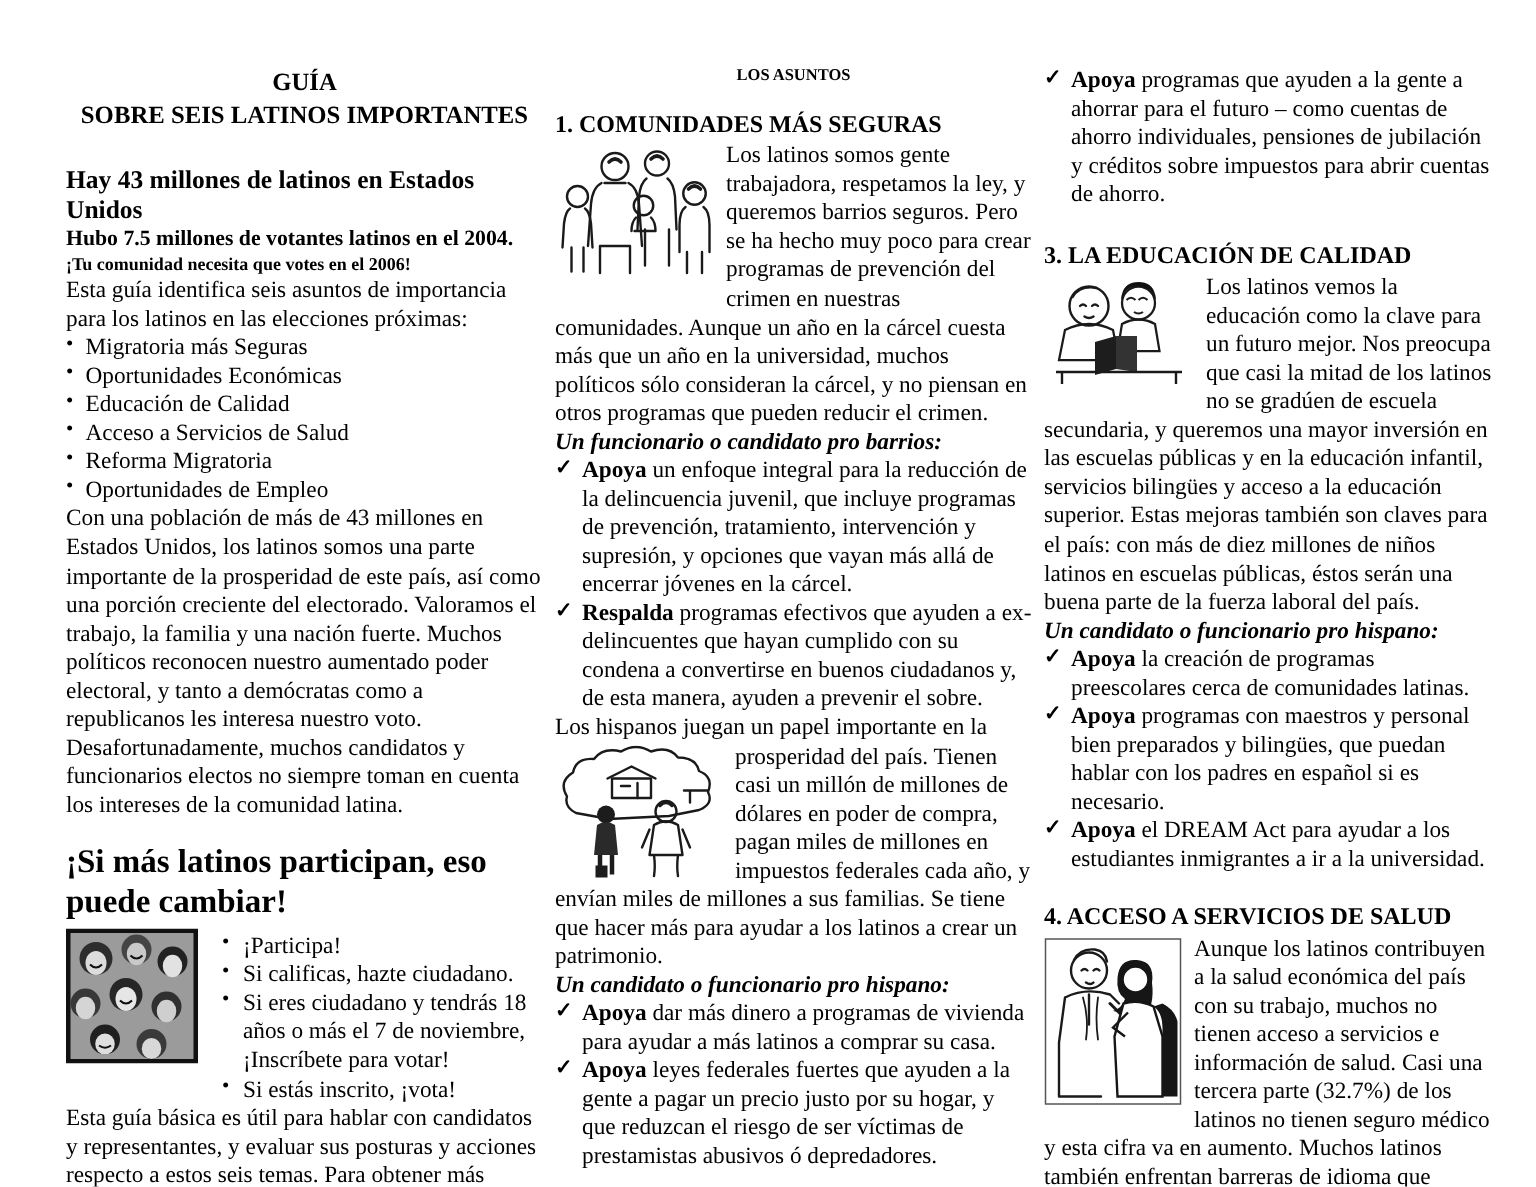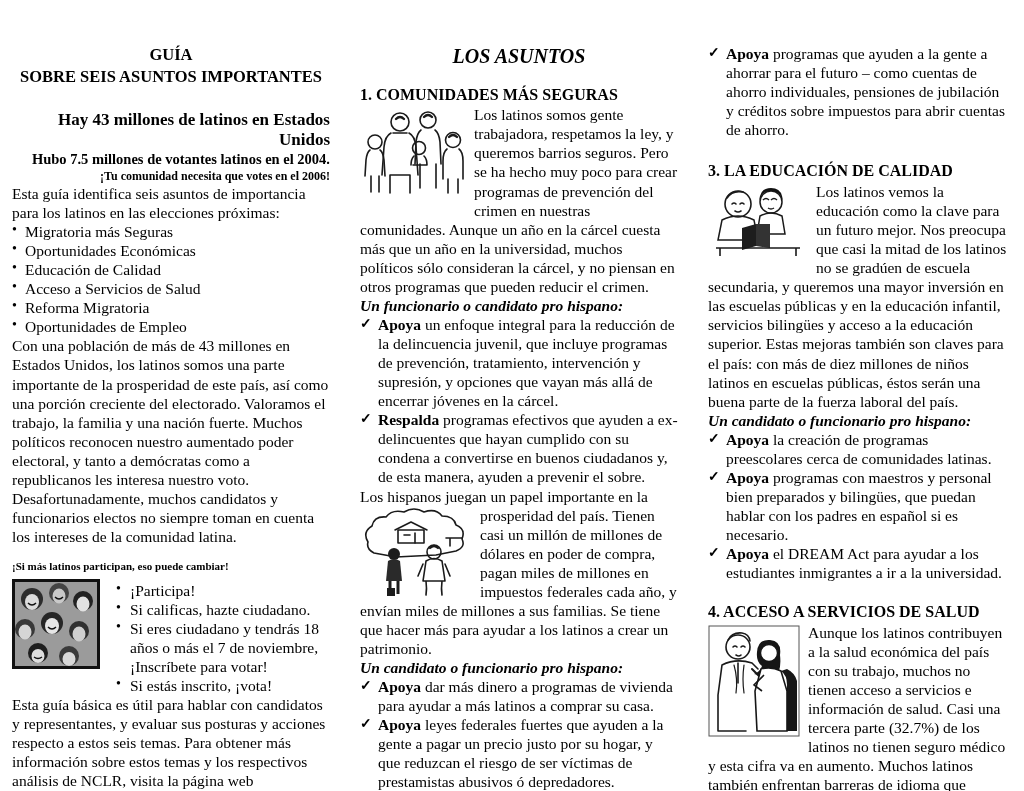--- a/index.html
+++ b/index.html
@@ -7,45 +7,45 @@
   body {
     width: 1024px; height: 791px;
     font-family: "Liberation Serif", "DejaVu Serif", serif;
     color: #000;
     font-size: 15.5px;
     line-height: 1.23;
     overflow: hidden;
   }
   .page {
     width: 1024px; height: 791px;
-    padding: 44px 18px 20px 12px;
+    padding: 44px 18px 20px 44px;
     display: flex;
-    gap: 30px;
+    gap: 8px;
   }
   .col { width: 318px; flex: 0 0 auto; }
   .col3 { width: 300px; }
 
   .title-block { text-align: center; font-weight: bold; font-size: 16.5px; line-height: 1.32; }
-  .stats-block { text-align: right; font-weight: bold; margin-top: 22px; }
+  .stats-block { text-align: left; font-weight: bold; margin-top: 22px; }
   .stats-l1 { font-size: 17px; }
   .stats-l2 { font-size: 14.5px; }
   .stats-l3 { font-size: 12px; }
 
   p.body, div.body { margin: 0; }
   .mt-lg { margin-top: 17px; }
 
   .bullet-item { position: relative; padding-left: 13px; }
   .bullet-item .blt { position: absolute; left: 0; top: -1px; font-size: 14px; }
 
-  .part-head { font-weight: bold; font-size: 11px; margin-top: 14px; }
+  .part-head { font-weight: bold; font-size: 22px; margin-top: 14px; }
   .part-row { display: flex; gap: 16px; margin-top: 5px; align-items: flex-start; }
   .part-row .part-bullets { flex: 1; padding-top: 2px; }
   .part-row .bullet-item { padding-left: 14px; }
 
-  .col-head { text-align: center; font-weight: bold; font-size: 20px; font-style: italic; }
+  .col-head { text-align: center; font-weight: bold; font-size: 11px; }
   .sec-head { font-weight: bold; font-size: 16px; margin-top: 15px; margin-bottom: 1px; }
   .sec-head.first { margin-top: 16px; }
   .leadin { font-weight: bold; font-style: italic; }
 
   .check { position: relative; padding-left: 18px; }
   .check .ck { position: absolute; left: 0; top: 0; font-weight: bold; font-size: 14px; }
   .b { font-weight: bold; }
 
   .clearfix::after { content: ""; display: block; clear: both; }
   .fl { float: left; margin: 2px 8px 2px 0; }
@@ -54,21 +54,21 @@
   .ink { stroke: #1a1a1a; fill: none; stroke-width: 1.6; stroke-linecap: round; stroke-linejoin: round; }
 </style>
 </head>
 <body>
 
 <div class="page">
 
   <div class="col col1">
     <div class="title-block">
       <div>GUÍA</div>
-      <div>SOBRE SEIS ASUNTOS IMPORTANTES</div>
+      <div>SOBRE SEIS LATINOS IMPORTANTES</div>
     </div>
 
     <div class="stats-block">
       <div class="stats-l1">Hay 43 millones de latinos en Estados Unidos</div>
       <div class="stats-l2">Hubo 7.5 millones de votantes latinos en el 2004.</div>
       <div class="stats-l3">¡Tu comunidad necesita que votes en el 2006!</div>
     </div>
 
     <p class="body mt-lg">Esta guía identifica seis asuntos de importancia para los latinos en las elecciones próximas:</p>
 
@@ -134,21 +134,21 @@
           <path d="M10 43 q-3 2 -4 10 l-1 16 M20 43 q3 2 4 10 l1 16 M11 69 v16 M19 69 v16"></path>
           <circle cx="59" cy="41" r="6.5"></circle>
           <path d="M54 49 q-3 3 -3 9 M64 49 q3 3 3 9 M53 58 h13"></path>
           <circle cx="93" cy="33" r="7.5"></circle>
           <path d="M87 42 q-4 3 -4 12 l0 18 M99 42 q4 3 4 12 l0 18 M88 72 v14 M98 72 v14"></path>
           <path d="M36 12 q4 -4 8 0 M64 10 q4 -4 8 0 M89 30 q4 -4 8 0" stroke-width="2.4"></path>
         </g>
       </svg>
       <span>Los latinos somos gente trabajadora, respetamos la ley, y queremos barrios seguros. Pero se ha hecho muy poco para crear programas de prevención del crimen en nuestras comunidades. Aunque un año en la cárcel cuesta más que un año en la universidad, muchos políticos sólo consideran la cárcel, y no piensan en otros programas que pueden reducir el crimen.</span>
     </div>
-    <div class="leadin">Un funcionario o candidato pro hispano:</div>
+    <div class="leadin">Un funcionario o candidato pro barrios:</div>
     <div class="check"><span class="ck">✓</span><span class="b">Apoya</span><span> un enfoque integral para la reducción de la delincuencia juvenil, que incluye programas de prevención, tratamiento, intervención y supresión, y opciones que vayan más allá de encerrar jóvenes en la cárcel.</span></div>
     <div class="check"><span class="ck">✓</span><span class="b">Respalda</span><span> programas efectivos que ayuden a ex-delincuentes que hayan cumplido con su condena a convertirse en buenos ciudadanos y, de esta manera, ayuden a prevenir el sobre.</span></div>
 
     <div class="body">Los hispanos juegan un papel importante en la</div>
     <div class="body clearfix">
       <svg class="fl" width="112" height="90" viewBox="0 0 112 90" aria-hidden="true">
         <g class="ink" stroke-width="1.4">
           <path d="M8 34 q-6 -10 4 -16 q2 -10 14 -9 q6 -8 18 -5 q10 -6 20 0 q12 -4 18 4 q12 0 14 9 q10 4 6 14 q4 8 -6 12 l-20 4 -40 2 -22 -4 q-8 -4 -6 -11 z"></path>
           <rect x="38" y="22" width="26" height="13"></rect>
           <path d="M35 22 l16 -8 16 8 M44 27 h6 M55 25 v10"></path>

